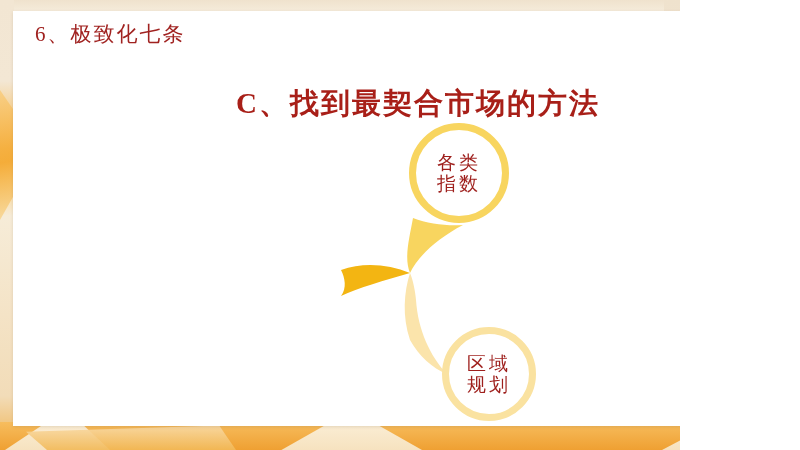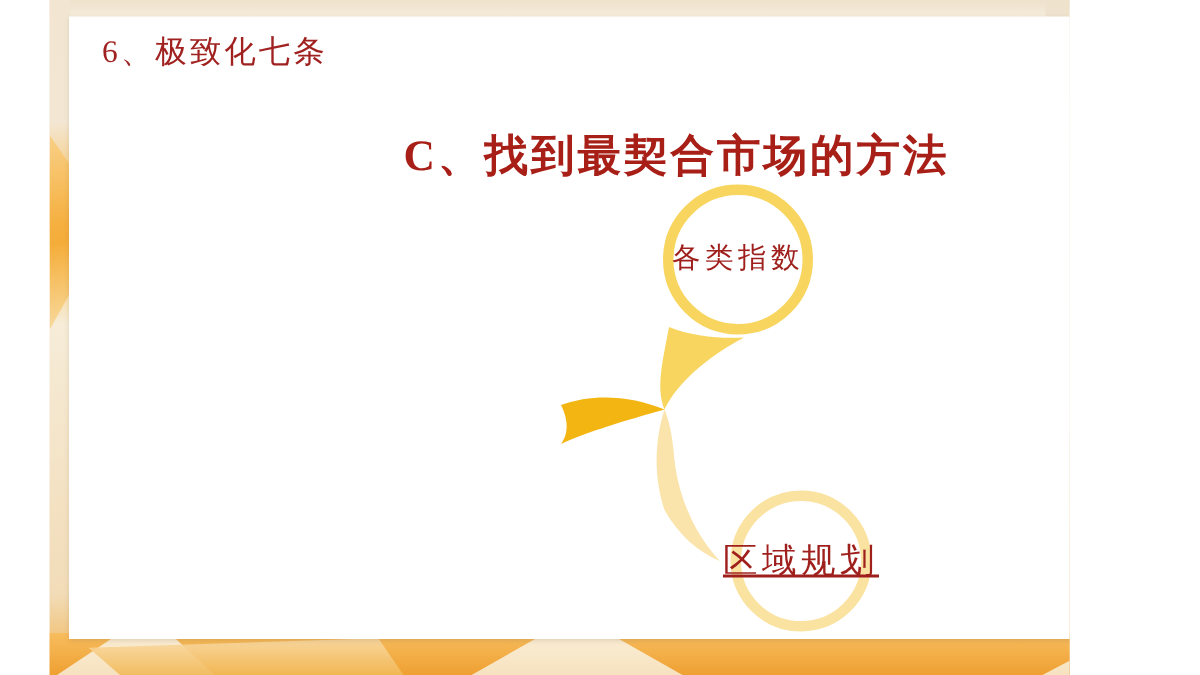--- a/index.html
+++ b/index.html
@@ -7,21 +7,20 @@
     padding: 0;
     background: #ffffff;
   }
   #slide {
     position: relative;
     width: 680px;
     height: 450px;
     overflow: hidden;
     font-family: "Liberation Serif", "DejaVu Serif", serif;
     background: linear-gradient(160deg, #f4ead9 0%, #f7efe2 30%, #f3e6d2 60%, #efdcc0 100%);
-    margin-left: 33px;
   }
 
   
   .bg-top-band {
     position: absolute;
     left: 0; top: 0;
     width: 800px; height: 14px;
     background: linear-gradient(180deg, #efe2cd 0%, #f6eede 100%);
   }
   .bg-left-strip {
@@ -120,21 +119,21 @@
     position: absolute;
     left: 0; top: 0;
     width: 800px; height: 450px;
     pointer-events: none;
   }
   .bubble {
     position: absolute;
     border-radius: 50%;
     background: #ffffff;
     display: flex;
-    flex-direction: row;
+    flex-direction: column;
     align-items: center;
     justify-content: center;
     box-sizing: border-box;
     line-height: 1.12;
     color: #9e1f1c;
     letter-spacing: 3px;
   }
   .bubble span { display: block; white-space: nowrap; }
 
   .bubble-index {
@@ -143,25 +142,24 @@
     border: 7px solid #f8d55f;
     font-size: 19px;
   }
   .bubble-gov {
     left: 247px; top: 243px;
     width: 96px; height: 96px;
     border: 7px solid #f3b512;
     font-size: 19px;
   }
   .bubble-plan {
-    left: 454px; top: 327px;
+    left: 442px; top: 327px;
     width: 94px; height: 94px;
     border: 7px solid #fae2a0;
-    font-size: 23px;
-    text-decoration: underline;
+    font-size: 19px;
   }
 </style>
 </head>
 <body>
 
 <div id="slide">
 
   <div class="bg-top-band"></div>
   <div class="bg-left-strip"></div>
   <div class="bg-left-wedge"></div>

